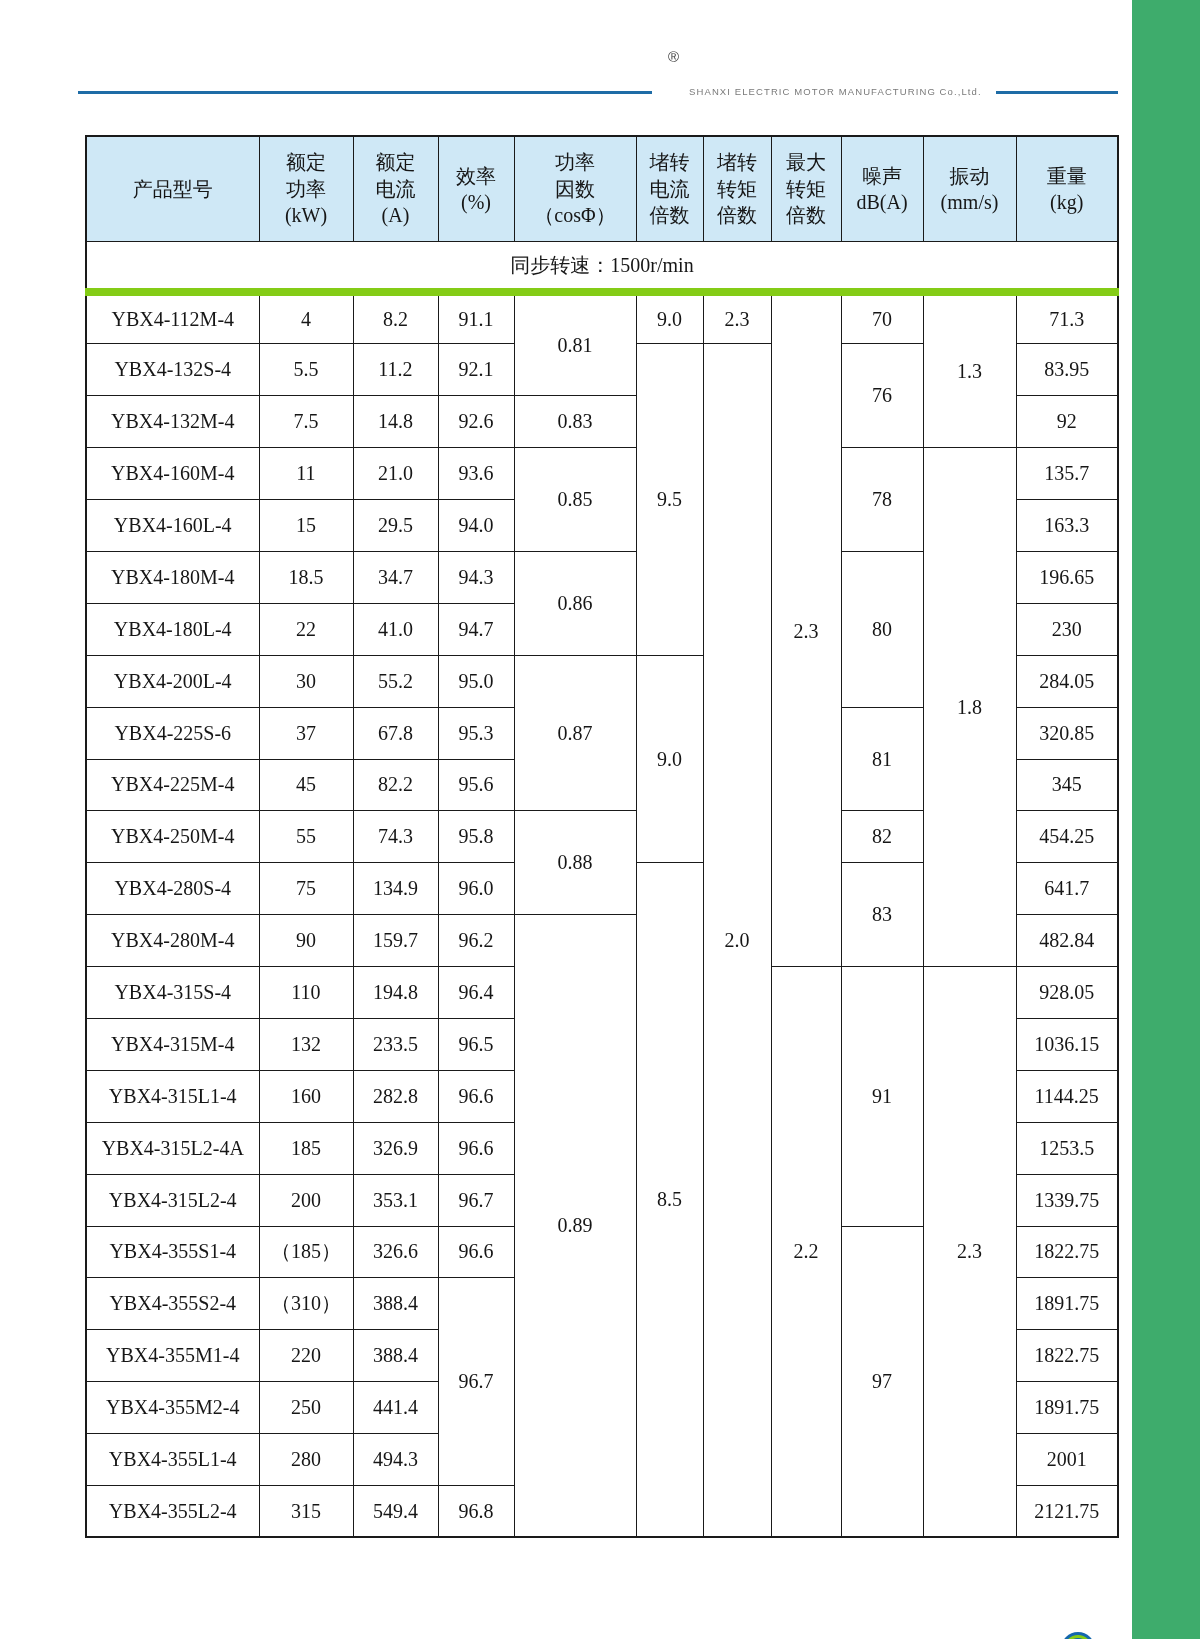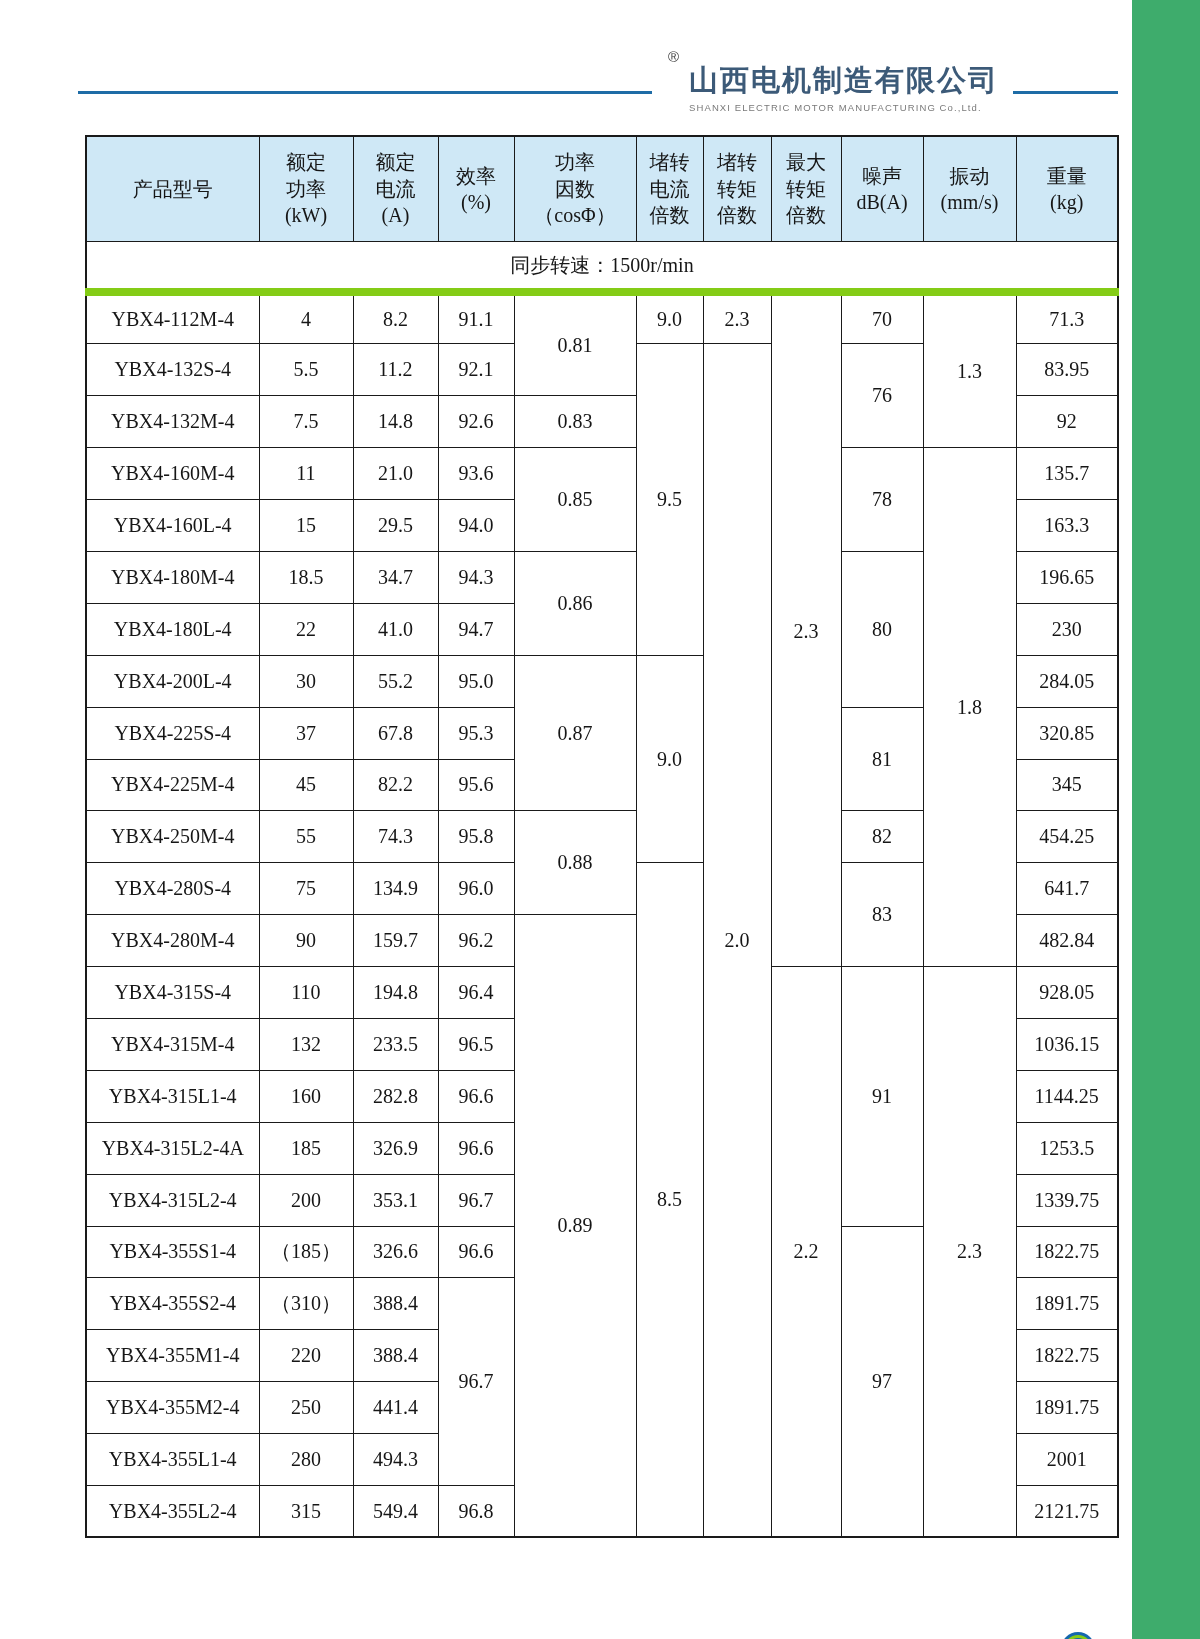--- a/index.html
+++ b/index.html
@@ -45,21 +45,20 @@
 </style>
 </head>
 <body>
 
 <div class="green-bar"></div>
 <div class="header-rule"></div>
 
 <div class="logo">
   <span class="logo-reg">®</span>
   <div class="logo-names">
-    <div class="logo-zh">山西电机制造有限公司</div>
     <div class="logo-en">SHANXI ELECTRIC MOTOR MANUFACTURING Co.,Ltd.</div>
   </div>
 </div>
 
 <table class="spec">
   <colgroup>
     <col style="width:173px">
       <col style="width:94px">
       <col style="width:85px">
       <col style="width:76px">
@@ -174,21 +173,21 @@
     <tr class="data-row">
       <td>YBX4-200L-4</td>
       <td>30</td>
       <td>55.2</td>
       <td>95.0</td>
       <td rowspan="3">0.87</td>
       <td rowspan="4">9.0</td>
       <td>284.05</td>
     </tr>
     <tr class="data-row">
-      <td>YBX4-225S-4</td>
+      <td>YBX4-225S-6</td>
       <td>37</td>
       <td>67.8</td>
       <td>95.3</td>
       <td rowspan="2">81</td>
       <td>320.85</td>
     </tr>
     <tr class="data-row">
       <td>YBX4-225M-4</td>
       <td>45</td>
       <td>82.2</td>

